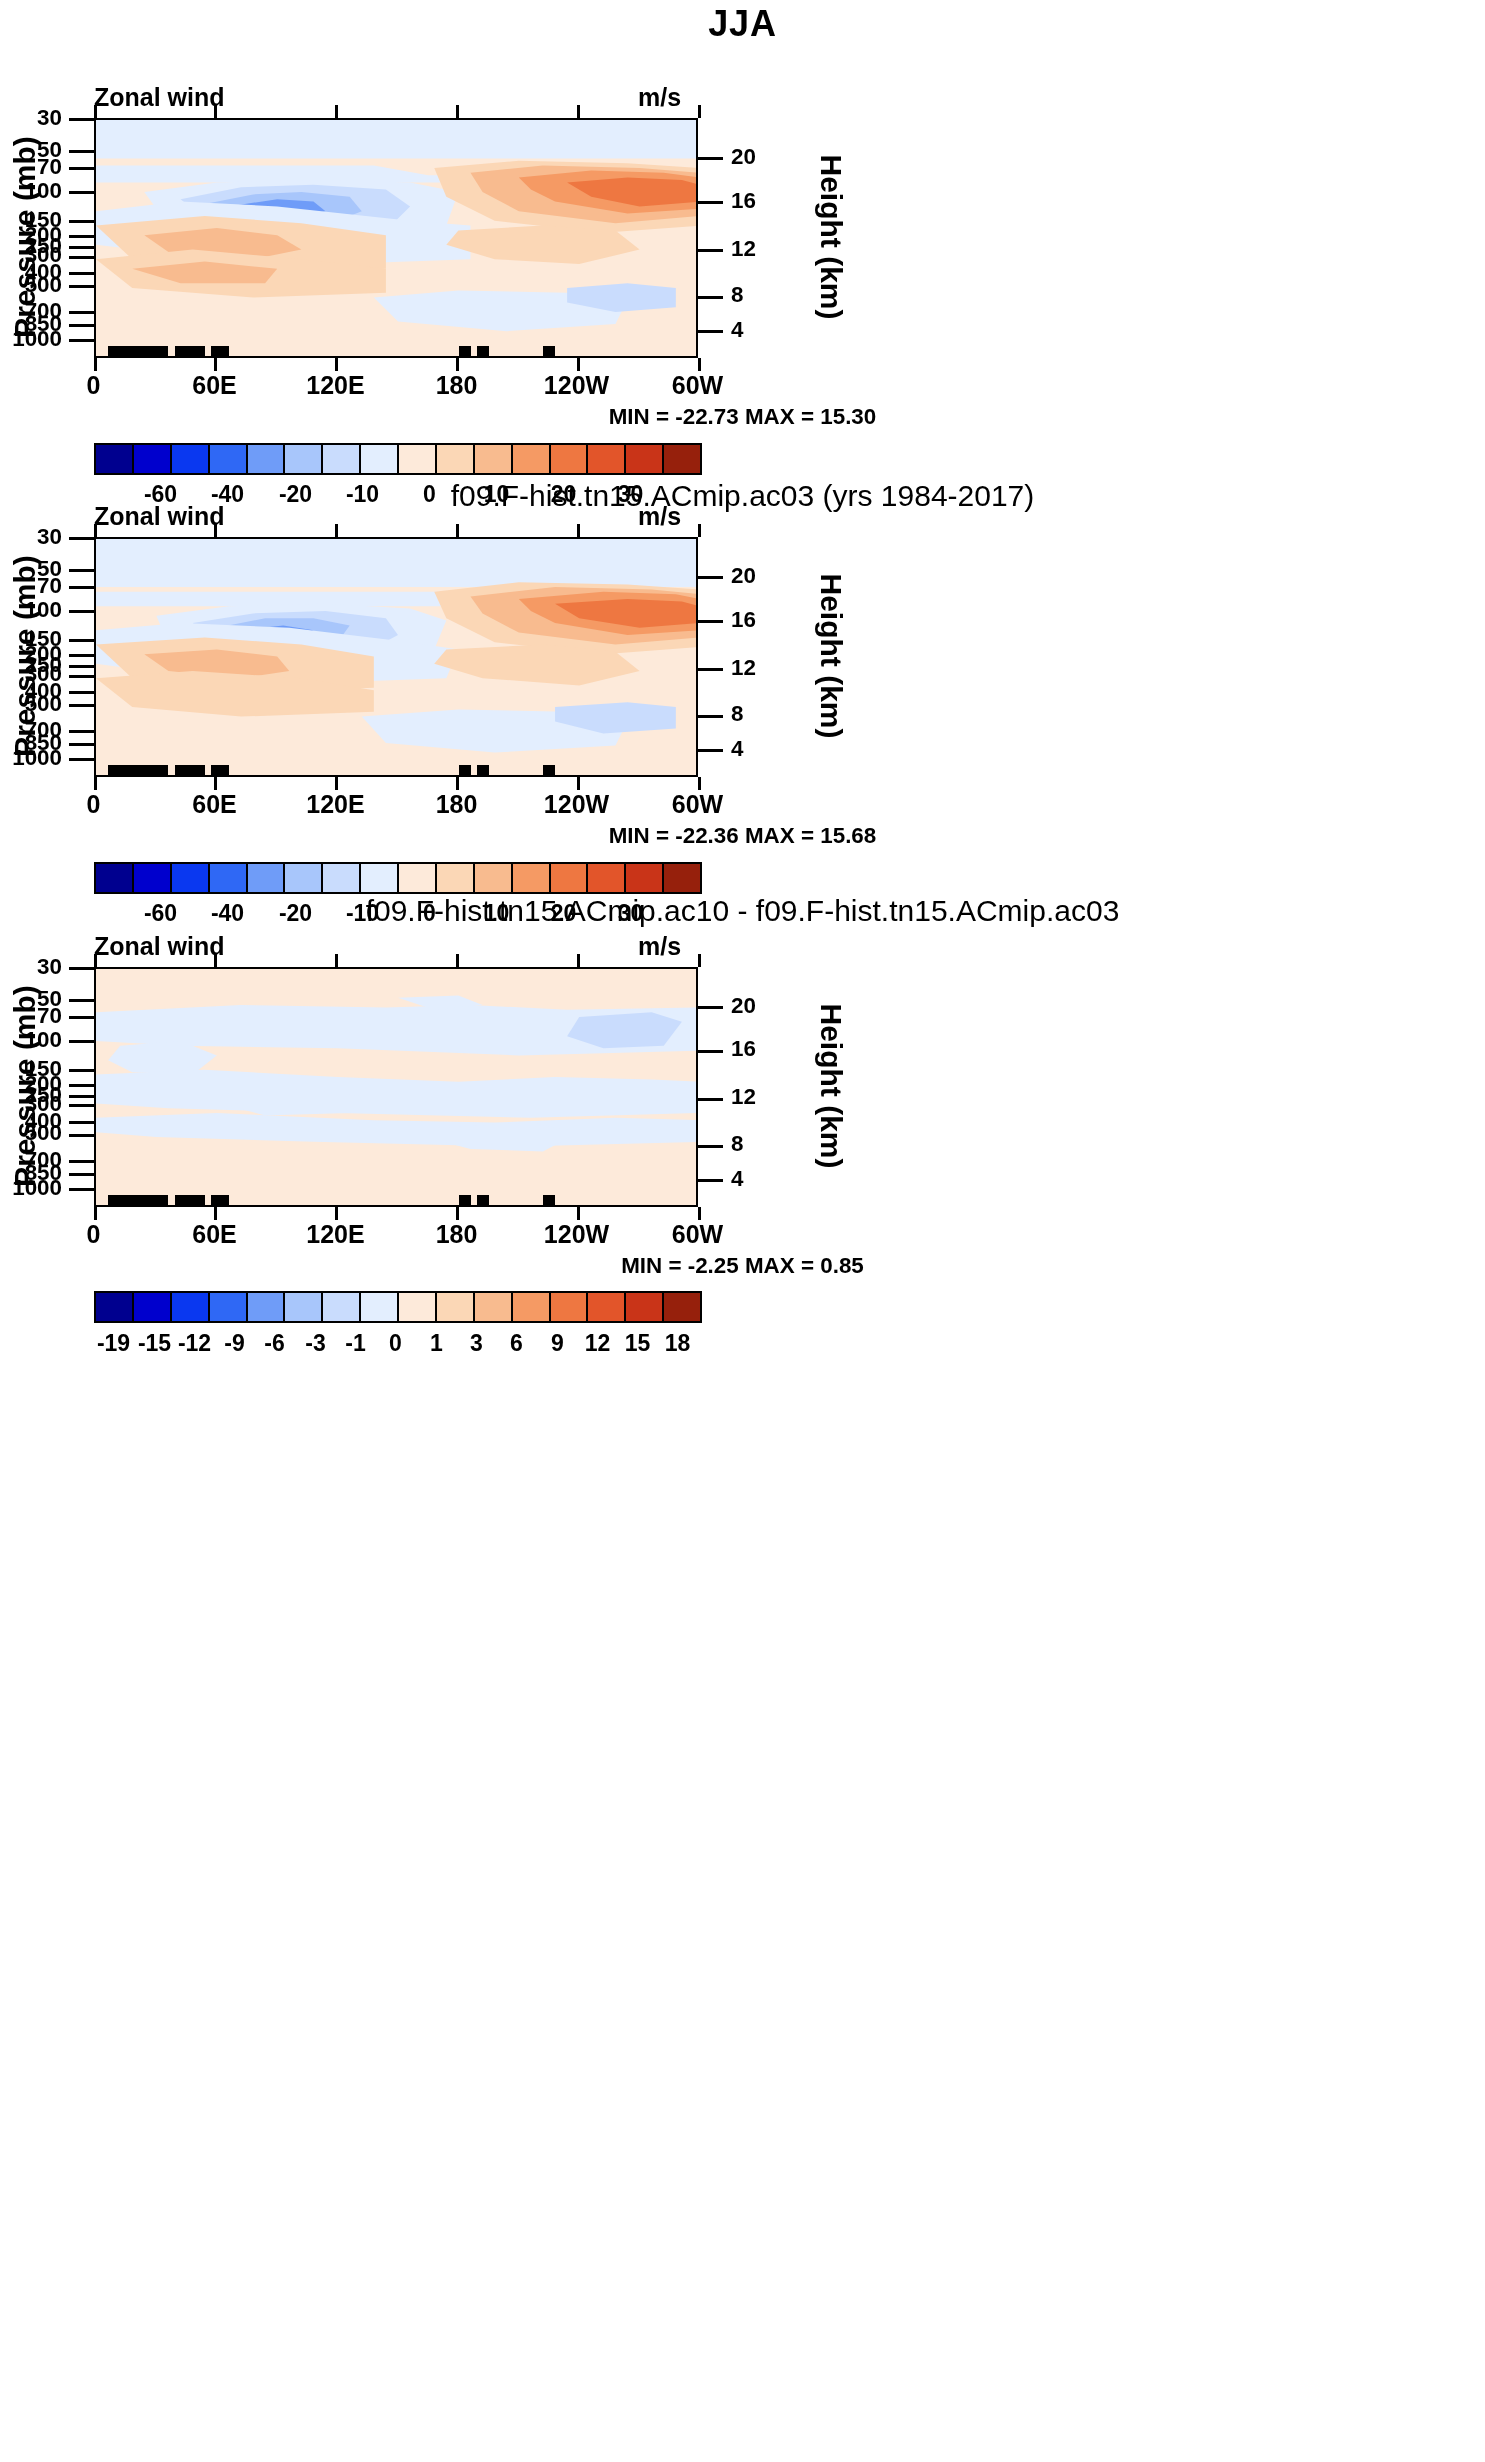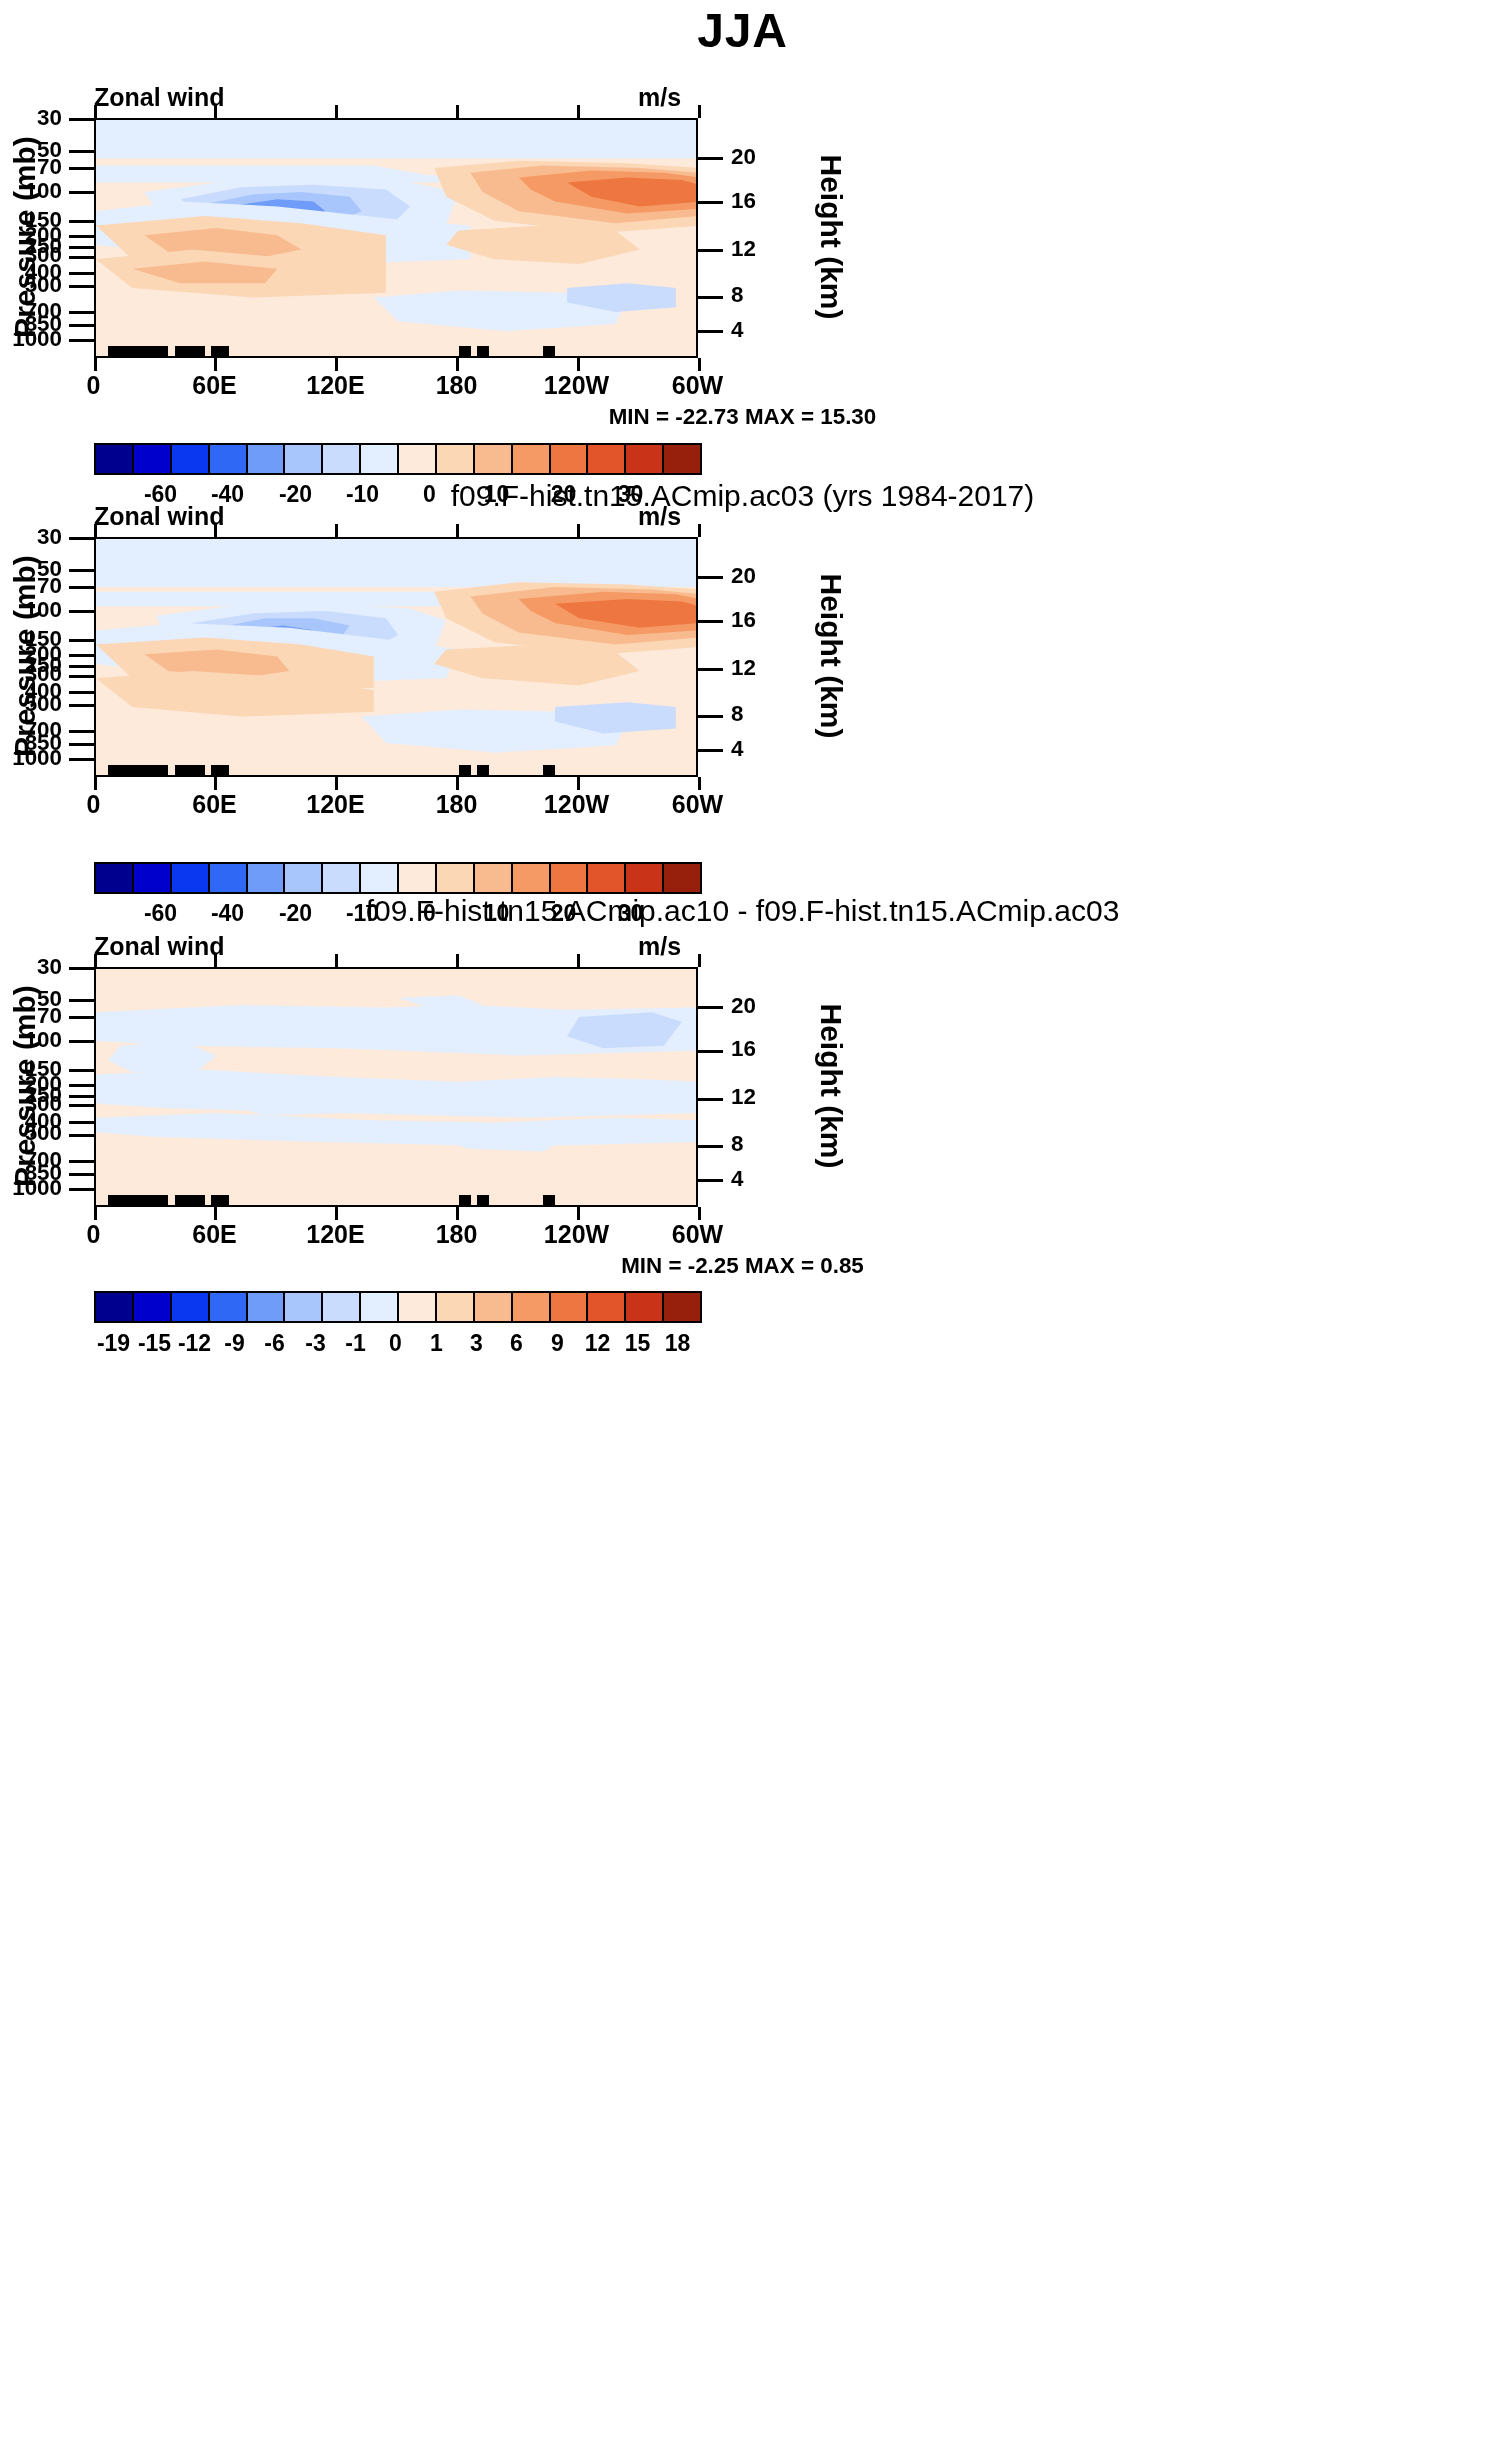--- a/index.html
+++ b/index.html
@@ -1,17 +1,17 @@
 <!DOCTYPE html>
 <html style="font-size:13.2px"><head>
 <meta charset="utf-8">
 <style>
   html,body{margin:0;padding:0;background:#fff;}
   body{width:1485px;height:2462px;font-family:"Liberation Sans",sans-serif;color:#000;position:relative;}
-  .main-title{position:absolute;top:3.3px;left:0;width:100%;text-align:center;font-size:48px;font-weight:bold;letter-spacing:0.8px;}
+  .main-title{position:absolute;top:3.3px;left:0;width:100%;text-align:center;font-size:36px;font-weight:bold;letter-spacing:0.8px;}
   .panel{position:absolute;left:0;width:1485px;}
   .panel-title{position:absolute;left:0;width:1485px;text-align:center;font-size:30px;font-weight:normal;}
   .lbl-left{position:absolute;font-size:25px;font-weight:bold;}
   .lbl-right{position:absolute;font-size:25px;font-weight:bold;}
   .plotbox{position:absolute;border:2.5px solid #000;box-sizing:border-box;overflow:hidden;background:#fdeada;}
   .ylab{position:absolute;font-size:30px;font-weight:bold;transform:rotate(-90deg);transform-origin:center center;white-space:nowrap;}
   .ytick{position:absolute;font-size:22.4px;font-weight:bold;text-align:right;white-space:nowrap;}
   .ytickR{position:absolute;font-size:22.4px;font-weight:bold;text-align:left;white-space:nowrap;}
   .tickmark{position:absolute;background:#000;height:2.5px;}
   .tickmarkV{position:absolute;background:#000;width:2.5px;}
@@ -233,20 +233,21 @@
       <div class="tickmarkV" style="left: 335px; height: 13.2px; top: 45px;"></div>
       <div class="xtick" style="left: 407px; width: 99px; top: 311px;">180</div>
       <div class="tickmarkV" style="left: 456px; height: 13.2px; top: 298px;"></div>
       <div class="tickmarkV" style="left: 456px; height: 13.2px; top: 45px;"></div>
       <div class="xtick" style="left: 527px; width: 99px; top: 311px;">120W</div>
       <div class="tickmarkV" style="left: 577px; height: 13.2px; top: 298px;"></div>
       <div class="tickmarkV" style="left: 577px; height: 13.2px; top: 45px;"></div>
       <div class="xtick" style="left: 648px; width: 99px; top: 311px;">60W</div>
       <div class="tickmarkV" style="left: 698px; height: 13.2px; top: 298px;"></div>
       <div class="tickmarkV" style="left: 698px; height: 13.2px; top: 45px;"></div>
+      <div class="minmax" style="top: 344px;">MIN = -22.36  MAX =  15.68</div>
       <div class="cbar" style="left: 94px; width: 604px; top: 383px;">
         <div style="background: rgb(0, 0, 143);"></div>
         <div style="background: rgb(0, 0, 205);"></div>
         <div style="background: rgb(10, 56, 240);"></div>
         <div style="background: rgb(47, 104, 245);"></div>
         <div style="background: rgb(111, 156, 248);"></div>
         <div style="background: rgb(168, 198, 251);"></div>
         <div style="background: rgb(201, 220, 253);"></div>
         <div style="background: rgb(227, 238, 254);"></div>
         <div style="background: rgb(253, 234, 218);"></div>

